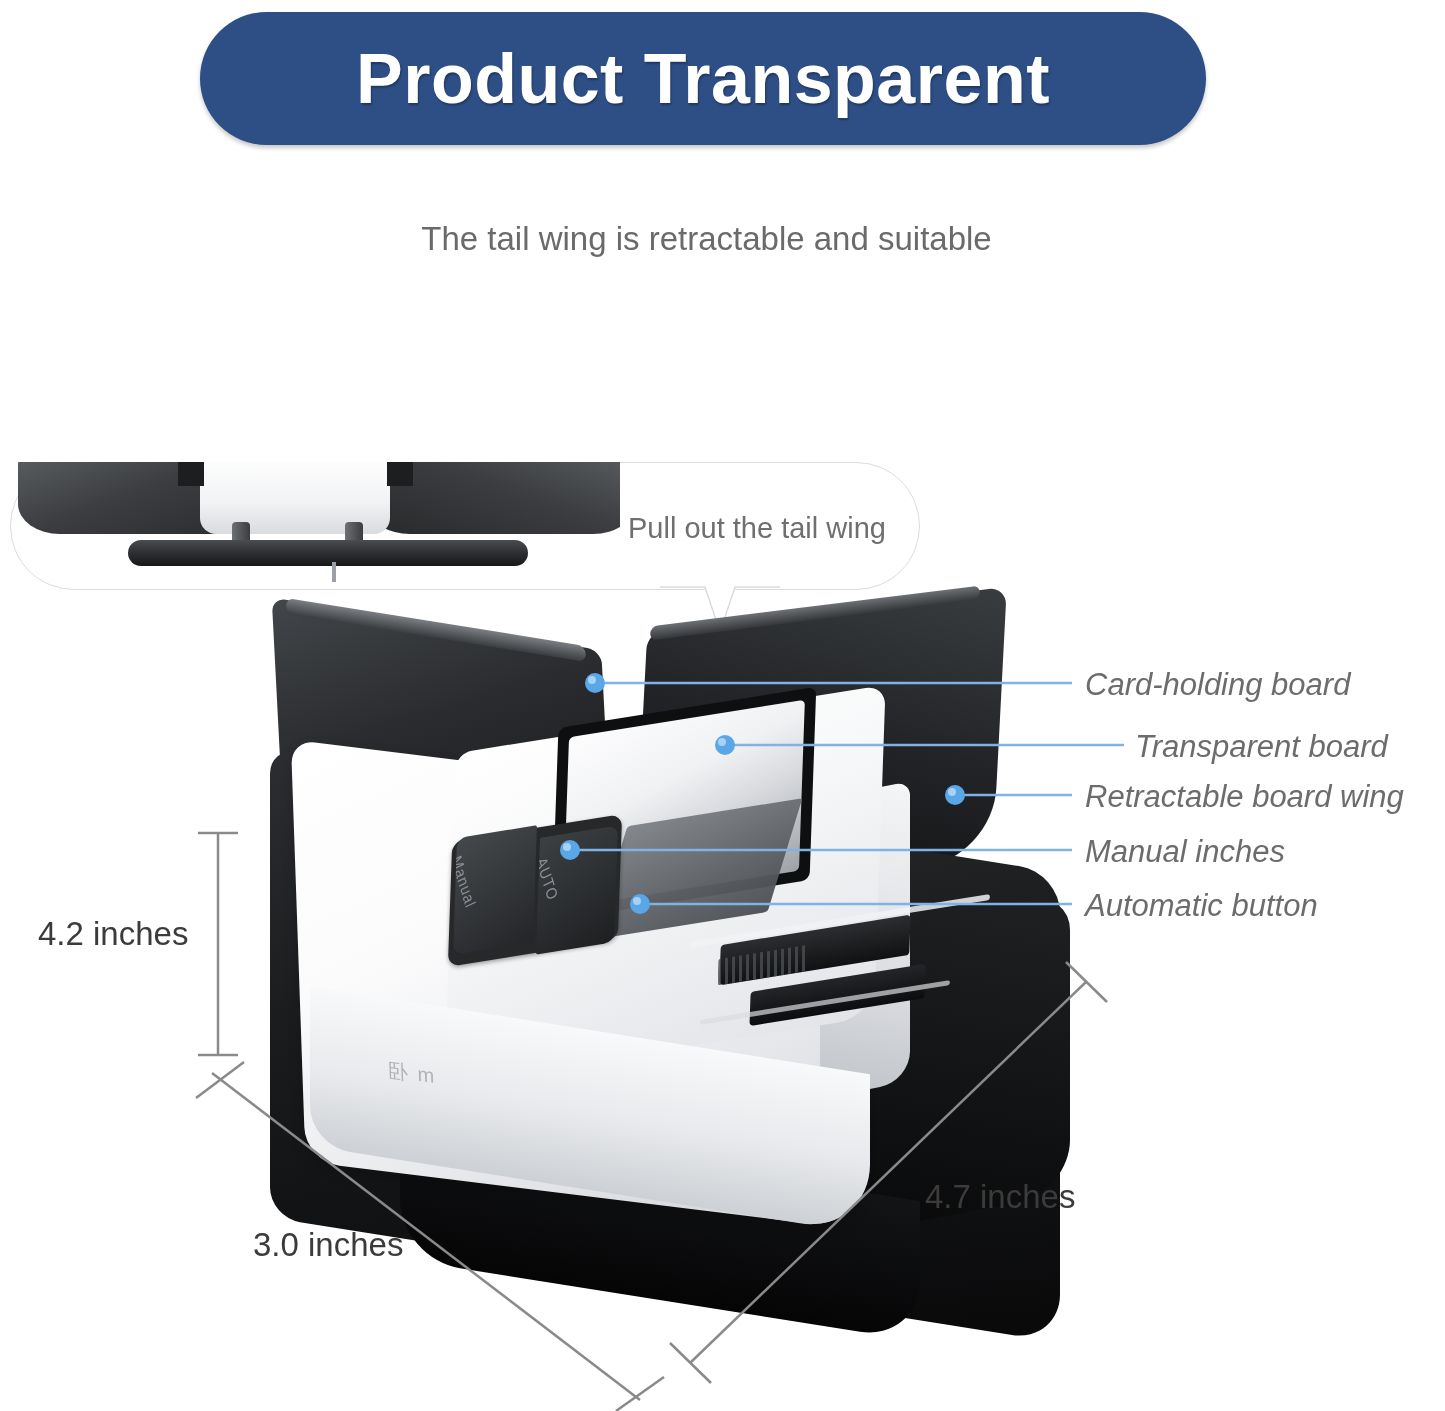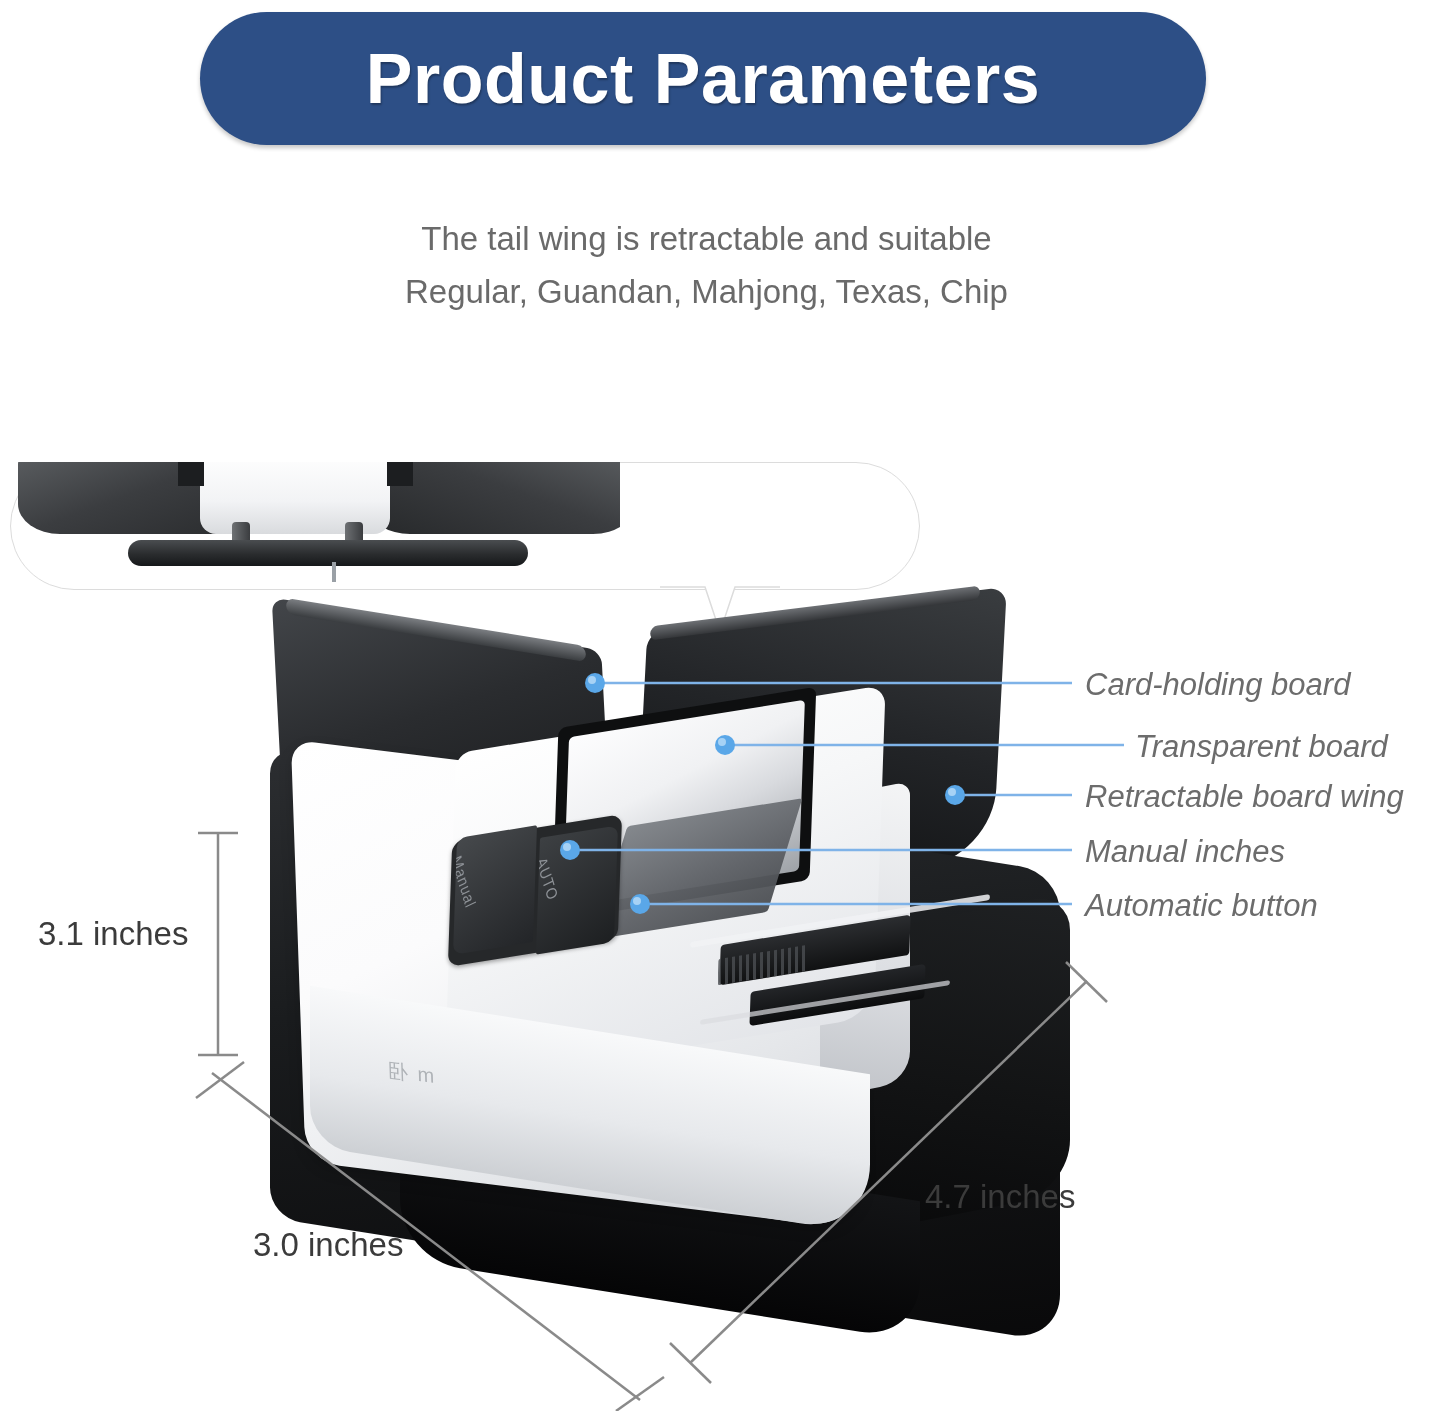--- a/index.html
+++ b/index.html
@@ -348,42 +348,42 @@
   #dim-height-label { left: 38px; top: 917px; }
   #dim-width-label  { left: 253px; top: 1228px; }
   #dim-depth-label  { left: 925px; top: 1180px; }
 </style>
 </head>
 <body>
 
 <div id="page">
 
   <div id="header-banner">
-    <div id="page-title">Product Parameters</div>
+    <div id="page-title">Product Transparent</div>
   </div>
 
   <div id="intro-text">
     <span class="intro-line">The tail wing is retractable and suitable</span>
-    <span class="intro-line">Regular, Guandan, Mahjong, Texas, Chip</span>
   </div>
 
   <div id="callout-bubble"></div>
 
   <div id="inset-wrap">
     <div class="inset-photo" id="inset-shell-left"></div>
     <div class="inset-photo" id="inset-shell-right"></div>
     <div class="inset-photo" id="inset-white-center"></div>
     <div class="inset-photo" id="inset-notch-l"></div>
     <div class="inset-photo" id="inset-notch-r"></div>
     <div class="inset-photo inset-peg" id="inset-peg-l"></div>
     <div class="inset-photo inset-peg" id="inset-peg-r"></div>
     <div class="inset-photo" id="inset-bar"></div>
     <div class="inset-photo" id="inset-pin"></div>
   </div>
 
+  <div id="callout-text">Pull out the tail wing</div>
 
   <svg id="bubble-tail" viewBox="0 0 120 50" xmlns="http://www.w3.org/2000/svg">
     <path d="M0 1 L45 1 L60 46 L75 1 L120 1 L120 0 L0 0 Z" fill="#ffffff"></path>
     <path d="M0 1 L45 1 L60 46 L75 1 L120 1" fill="#ffffff" stroke="#dcdcdc" stroke-width="1.5"></path>
   </svg>
 
   <div id="product-wrap">
     <div class="pp" id="wing-left"></div>
     <div class="pp" id="wing-left-lip"></div>
     <div class="pp" id="wing-right"></div>
@@ -460,17 +460,17 @@
   </svg>
 
   <div id="feature-labels">
       <div class="feature-label" style="left: 1085px; top: 669px;">Card-holding board</div>
       <div class="feature-label" style="left: 1135px; top: 731px;">Transparent board</div>
       <div class="feature-label" style="left: 1085px; top: 781px;">Retractable board wing</div>
       <div class="feature-label" style="left: 1085px; top: 836px;">Manual inches</div>
       <div class="feature-label" style="left: 1085px; top: 890px; text-align: right;">Automatic button</div>
     </div>
 
-  <div class="dim-label" id="dim-height-label">3.1 inches</div>
+  <div class="dim-label" id="dim-height-label">4.2 inches</div>
   <div class="dim-label" id="dim-width-label">3.0 inches</div>
   <div class="dim-label" id="dim-depth-label">4.7 inches</div>
 
 </div>
 
 </body></html>

